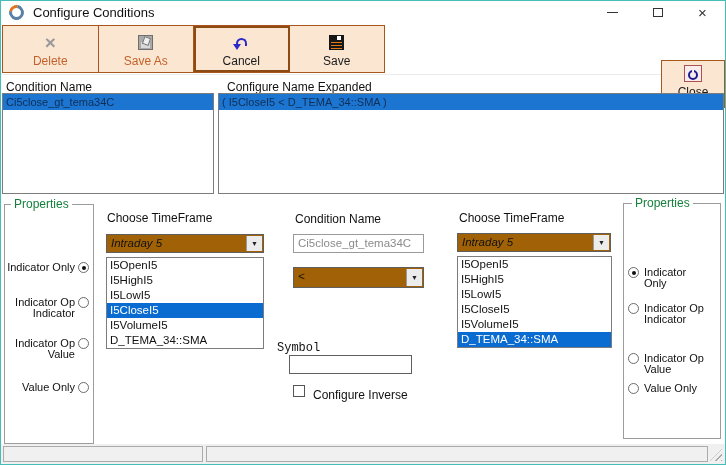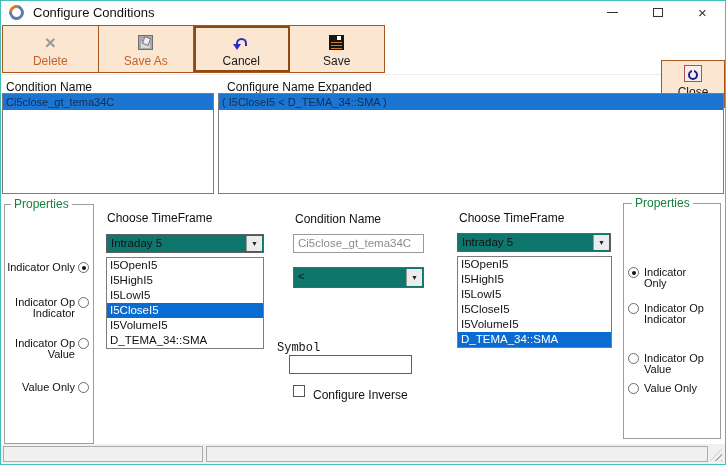--- a/index.html
+++ b/index.html
@@ -63,22 +63,22 @@
     width:2px; height:6px; background:#1c1c8f; box-shadow:0 0 0 1px #f7eded inset; }
   
   .col-header { position:absolute; top:79px; font-size:12px; color:#111; }
   .biglist { position:absolute; top:92px; height:101px; border:1px solid #7c7c7c; background:#fff; overflow:hidden; }
   .biglist.left { left:1px; width:212px; }
   .biglist.right { left:217px; width:506px; }
   .bigrow { height:16px; font-size:11px; line-height:14px; padding:1px 3px;
     background:#1b75d1; color:#112f55; white-space:nowrap; overflow:hidden; }
   
   .sec-label { position:absolute; font-size:12px; color:#111; }
-  .combo { position:absolute; background:#0f766e; border:1px solid #5f5f5f; font-size:11.5px;
-    padding:2px 20px 2px 4px; height:19px; color:#111; white-space:nowrap; overflow:hidden; }
+  .combo { position:absolute; background:#a16207; border:1px solid #5f5f5f; font-size:11.5px;
+    padding:2px 20px 2px 4px; height:19px; color:#111; white-space:nowrap; overflow:hidden;font-style:italic; }
   .combo-btn { position:absolute; top:1px; right:1px; bottom:1px; width:16px; background:#ececec;
     border-left:1px solid #9a9a9a; display:flex; align-items:center; justify-content:center;
     font-size:7px; color:#222; }
   .listbox { position:absolute; background:#fff; border:1px solid #7c7c7c; overflow:hidden; }
   .li { height:15px; font-size:11.5px; line-height:15px; padding-left:3px; color:#111; white-space:nowrap; }
   .li.sel { background:#0a6cd0; color:#fff; }
   .textbox { position:absolute; background:#fff; border:1px solid #5f5f5f; font-size:11.5px;
     padding:2px 4px; height:19px; color:#111; }
   .textbox.disabled { border-color:#9a9a9a; color:#8b8b8b; }
   .checkbox { position:absolute; width:12px; height:12px; border:1px solid #555; background:#fff; }

